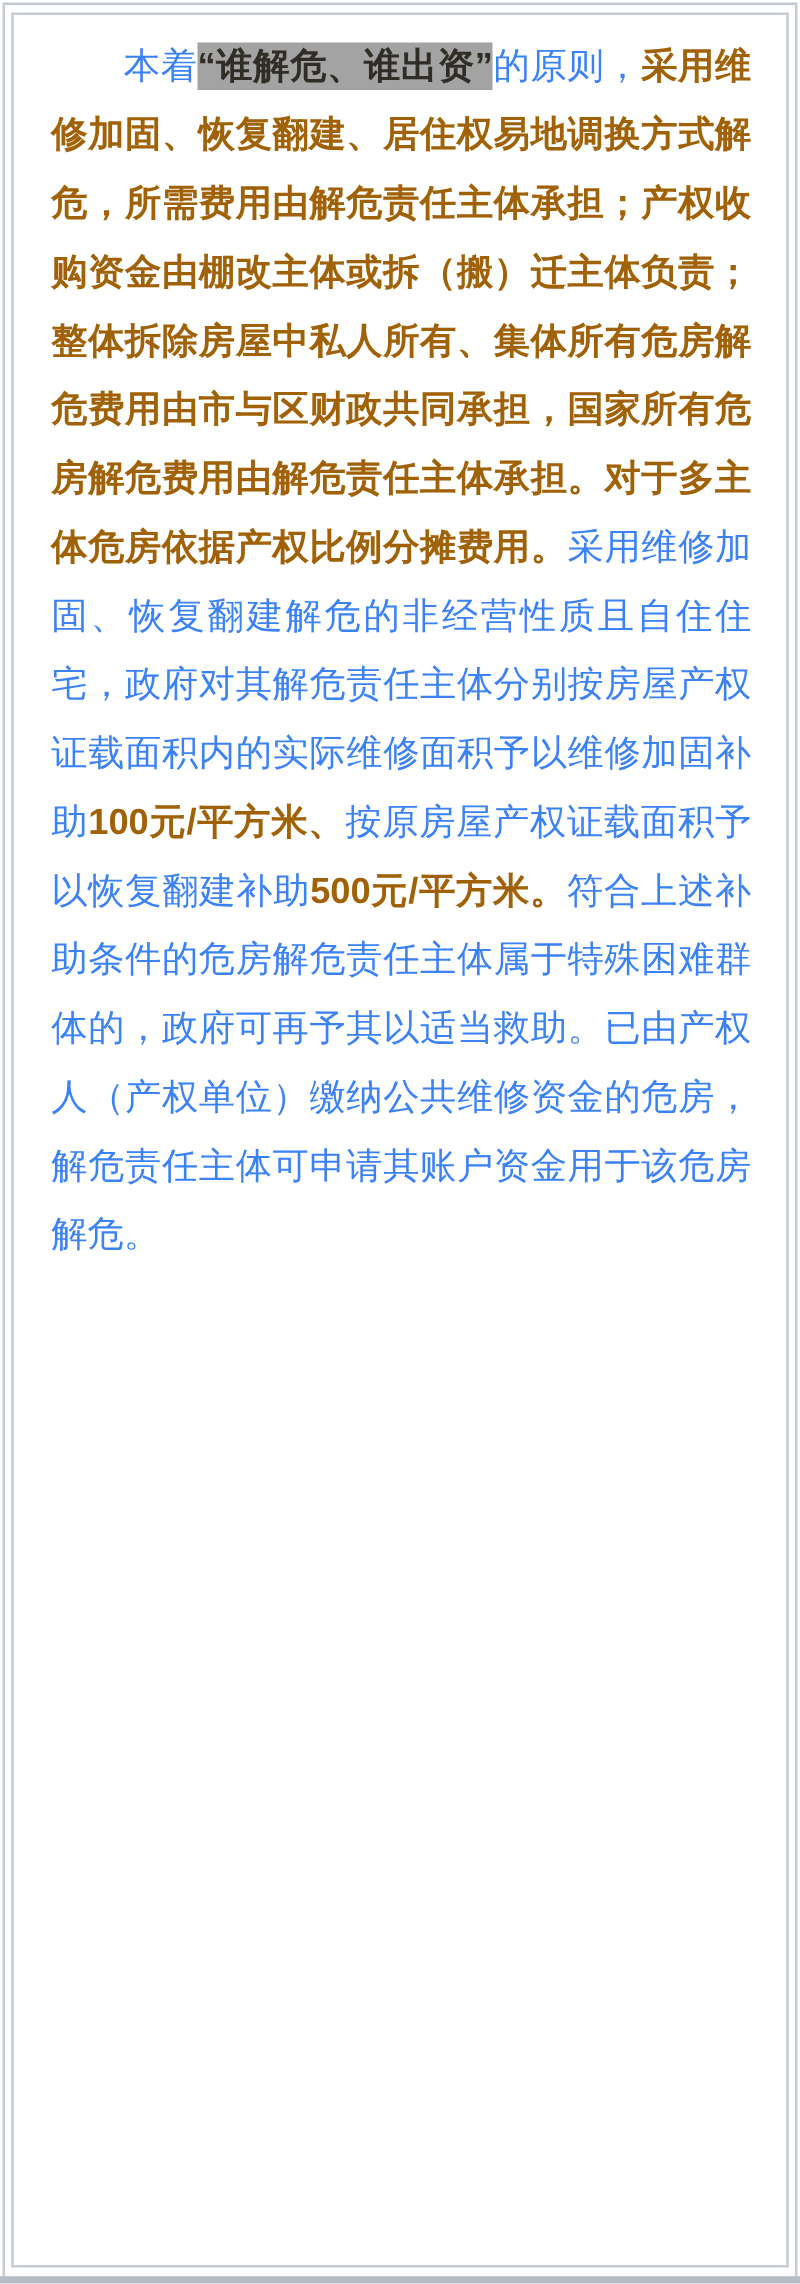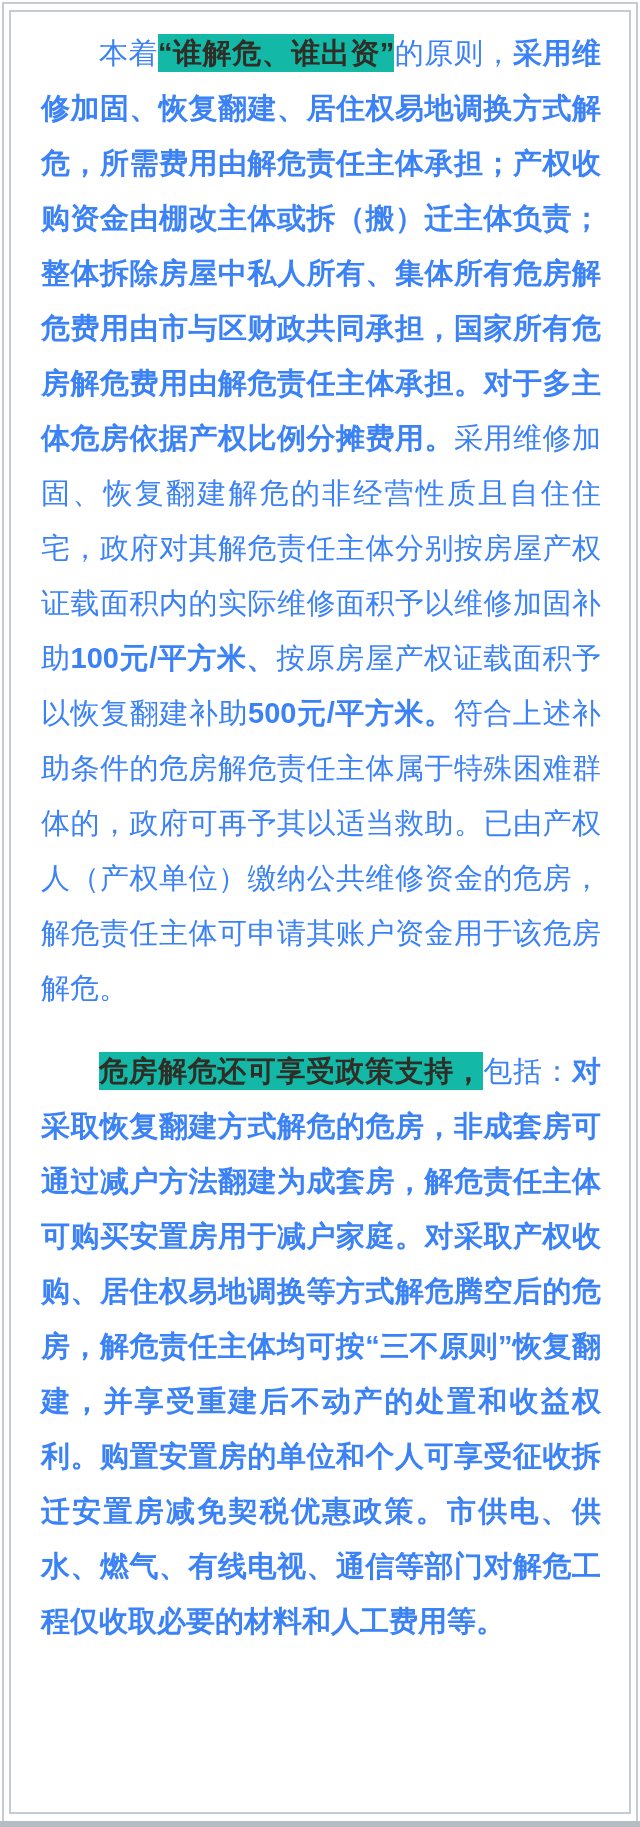--- a/index.html
+++ b/index.html
@@ -64,34 +64,33 @@
     text-indent: 2em;
     letter-spacing: 0;
     word-break: break-all;
   }
   p.para:last-child { margin-bottom: 0; }
   .seg-black {
     color: #3b82f6;
     font-weight: 400;
   }
   .seg-red-bold {
-    color: #3b82f6;
+    color: #a16207;
     font-weight: 700;
   }
   .seg-highlight-black {
-    background: #14b8a6;
+    background: #a3a3a3;
     color: #2f2d26;
     font-weight: 700;
     padding: 3px 0;
   }
 </style>
 </head>
 <body>
 
 <div class="page">
   <div class="outer-frame"></div>
   <div class="inner-frame"></div>
   <div class="article-body">
       <p class="para"><span class="seg seg-black">本着</span><span class="seg seg-highlight-black">“谁解危、谁出资”</span><span class="seg seg-black">的原则，</span><span class="seg seg-red-bold">采用维修加固、恢复翻建、居住权易地调换方式解危，所需费用由解危责任主体承担；产权收购资金由棚改主体或拆（搬）迁主体负责；整体拆除房屋中私人所有、集体所有危房解危费用由市与区财政共同承担，国家所有危房解危费用由解危责任主体承担。对于多主体危房依据产权比例分摊费用。</span><span class="seg seg-black">采用维修加固、恢复翻建解危的非经营性质且自住住宅，政府对其解危责任主体分别按房屋产权证载面积内的实际维修面积予以维修加固补助</span><span class="seg seg-red-bold">100元/平方米、</span><span class="seg seg-black">按原房屋产权证载面积予以恢复翻建补助</span><span class="seg seg-red-bold">500元/平方米。</span><span class="seg seg-black">符合上述补助条件的危房解危责任主体属于特殊困难群体的，政府可再予其以适当救助。已由产权人（产权单位）缴纳公共维修资金的危房，解危责任主体可申请其账户资金用于该危房解危。</span></p>
-      <p class="para"><span class="seg seg-highlight-black">危房解危还可享受政策支持，</span><span class="seg seg-black">包括：</span><span class="seg seg-red-bold">对采取恢复翻建方式解危的危房，非成套房可通过减户方法翻建为成套房，解危责任主体可购买安置房用于减户家庭。对采取产权收购、居住权易地调换等方式解危腾空后的危房，解危责任主体均可按“三不原则”恢复翻建，并享受重建后不动产的处置和收益权利。购置安置房的单位和个人可享受征收拆迁安置房减免契税优惠政策。市供电、供水、燃气、有线电视、通信等部门对解危工程仅收取必要的材料和人工费用等。</span></p>
     </div>
   <div class="bottom-band"></div>
 </div>
 
 </body></html>

